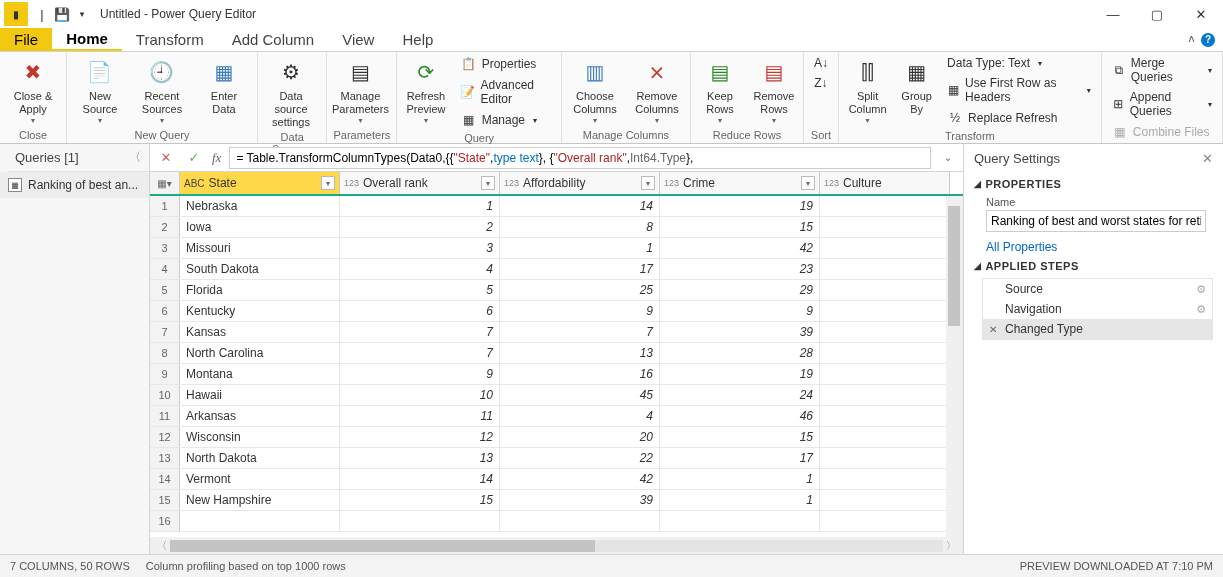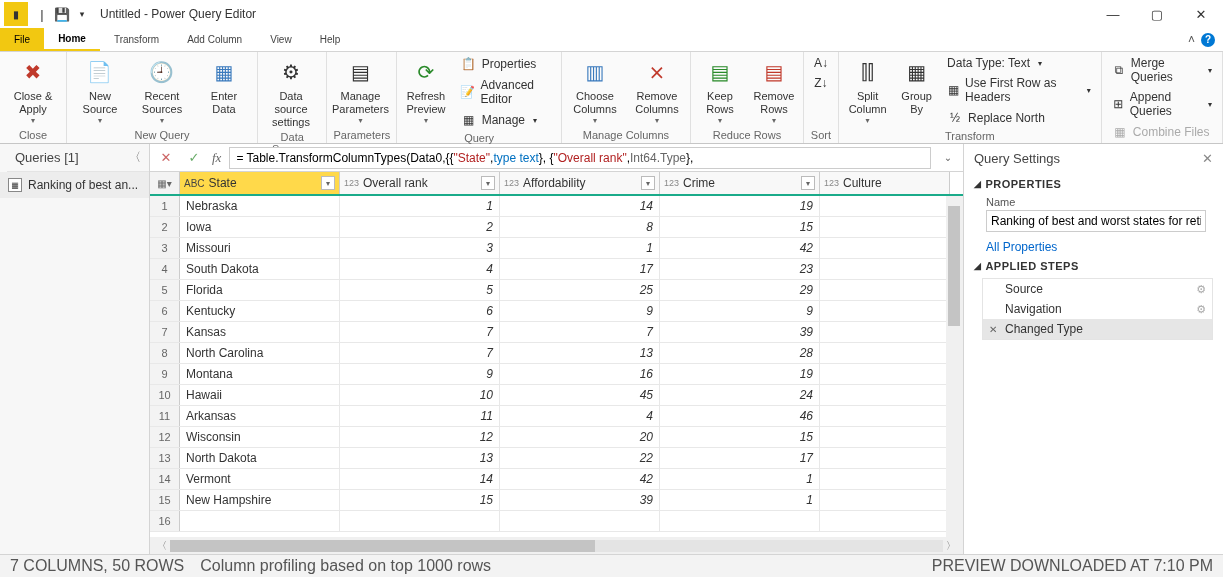--- a/index.html
+++ b/index.html
@@ -6,21 +6,21 @@
 body { background: #fff; font-size: 12px; color: #333; overflow: hidden; width: 1223px; height: 577px; position: relative; }
 
 .titlebar { height: 28px; display: flex; align-items: center; background: #fff; border-bottom: none; }
 .titlebar .app-icon { width: 24px; height: 24px; margin: 0 4px; background: #f2c811; display: flex; align-items: center; justify-content: center; font-size: 10px; font-weight: bold; }
 .titlebar .qat-icon { width: 20px; text-align: center; font-size: 13px; color: #333; }
 .titlebar .title-text { margin-left: 8px; font-size: 12px; color: #333; }
 .titlebar .win-controls { margin-left: auto; display: flex; }
 .titlebar .win-btn { width: 44px; height: 28px; display: flex; align-items: center; justify-content: center; font-size: 13px; }
 
 .ribbon-tabs { height: 24px; display: flex; align-items: stretch; border-bottom: 1px solid #d4d4d4; }
-.ribbon-tab { padding: 0 14px; display: flex; align-items: center; font-size: 10px; color: #444; cursor: pointer; }
+.ribbon-tab { padding: 0 14px; display: flex; align-items: center; font-size: 15px; color: #444; cursor: pointer; }
 .ribbon-tab.file { background: #f2c811; color: #000; font-weight: 400; }
 .ribbon-tab.active { border-bottom: 2px solid #f2c811; font-weight: 600; color: #000; }
 .ribbon-collapse { margin-left: auto; padding: 0 8px; display: flex; align-items: center; gap: 6px; color: #555; }
 .ribbon-collapse .help-circle { width: 14px; height: 14px; border-radius: 50%; background: #0078d4; color: #fff; font-size: 10px; display: flex; align-items: center; justify-content: center; font-weight: bold; }
 
 .ribbon { height: 92px; display: flex; border-bottom: 1px solid #c6c6c6; background: #fafafa; }
 .ribbon-group { display: flex; flex-direction: column; border-right: 1px solid #e0e0e0; padding: 2px 6px 0 6px; }
 .ribbon-group-body { display: flex; flex: 1; align-items: flex-start; gap: 8px; }
 .ribbon-group-label { text-align: center; font-size: 11px; color: #666; padding: 2px 0; }
 .rbig { display: flex; flex-direction: column; align-items: center; justify-content: flex-start; width: 54px; padding-top: 2px; cursor: pointer; }
@@ -78,21 +78,21 @@
 .sp-section-hdr .tri { font-size: 9px; }
 .sp-label { font-size: 11px; color: #555; margin: 6px 0 2px 12px; }
 .sp-input { margin-left: 12px; width: 220px; height: 22px; border: 1px solid #ccc; padding: 0 4px; font-size: 12px; }
 .sp-link { margin: 8px 0 0 12px; font-size: 12px; color: #0066cc; cursor: pointer; }
 .steps { margin: 6px 0 0 8px; border: 1px solid #e4e4e4; }
 .step { display: flex; align-items: center; padding: 3px 6px; font-size: 12px; }
 .step.active { background: #e6e6e6; }
 .step .gear { margin-left: auto; color: #aaa; font-size: 11px; }
 .step .xicon { width: 12px; color: #666; font-size: 10px; margin-right: 4px; }
 
-.statusbar { position: absolute; bottom: 0; left: 0; right: 0; height: 23px; background: #f3f3f3; border-top: 1px solid #d4d4d4; display: flex; align-items: center; padding: 0 10px; font-size: 16px; color: #555; gap: 16px; }
+.statusbar { position: absolute; bottom: 0; left: 0; right: 0; height: 23px; background: #f3f3f3; border-top: 1px solid #d4d4d4; display: flex; align-items: center; padding: 0 10px; font-size: 11px; color: #555; gap: 16px; }
 .statusbar .right { margin-left: auto; }
 
 .col-state { width: 160px; }
 .col-rank { width: 160px; }
 .col-aff { width: 160px; }
 .col-crime { width: 160px; }
 .col-culture { width: 130px; }
 </style>
 </head>
 <body>
@@ -269,21 +269,21 @@
             <span>Data Type: Text</span>
             <span style="font-size:8px;margin-left:3px;">▾</span>
           </div>
         <div class="rsmall">
             <span class="ricon-s">▦</span>
             <span>Use First Row as Headers</span>
             <span style="font-size:8px;margin-left:3px;">▾</span>
           </div>
         <div class="rsmall">
             <span class="ricon-s">½</span>
-            <span>Replace North</span>
+            <span>Replace Refresh</span>
           </div>
       </div>
     </div>
     <div class="ribbon-group-label">Transform</div>
   </div>
   <div class="ribbon-group">
     <div class="ribbon-group-body">
       <div class="rcol">
         <div class="rsmall">
             <span class="ricon-s">⧉</span>

